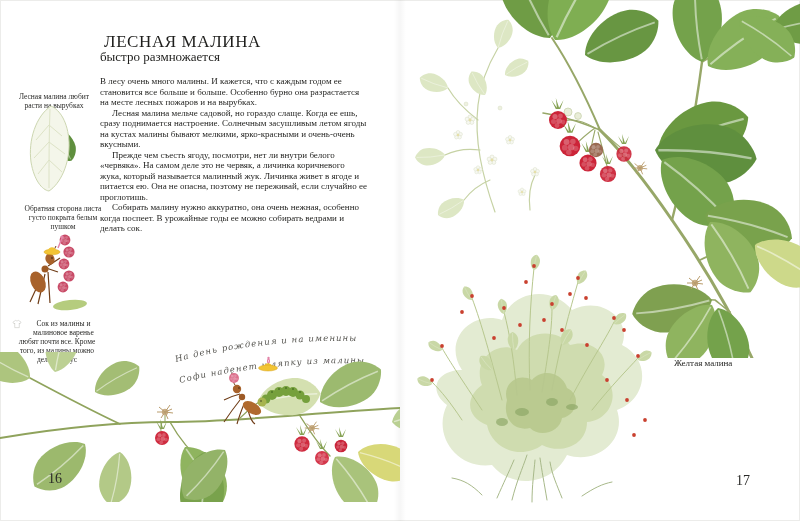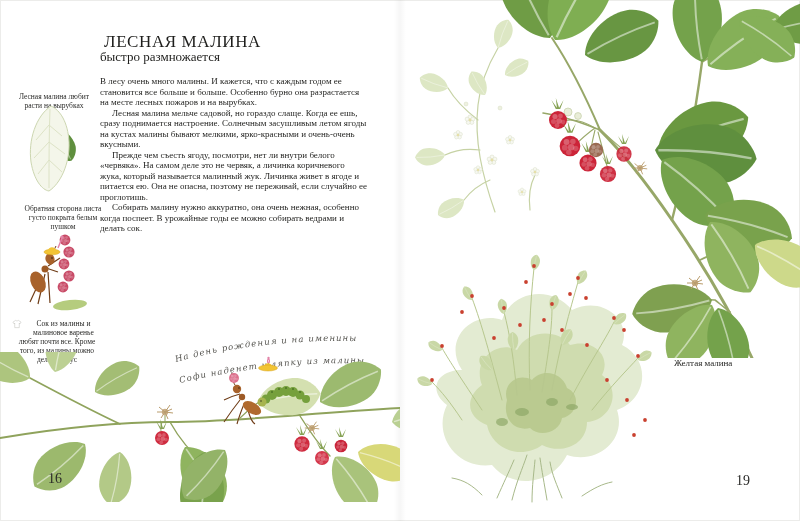--- a/index.html
+++ b/index.html
@@ -342,15 +342,15 @@
           <circle cx="243" cy="170" r="1.9"></circle>
         <circle cx="232" cy="185" r="1.9"></circle>
           <circle cx="160" cy="80" r="1.9"></circle>
       </g>
     </svg>
 
     <div class="abs caption">
       <p>Желтая малина</p>
     </div>
 
-    <div class="abs pagenum pn-right">19</div>
+    <div class="abs pagenum pn-right">17</div>
   </section>
 </div>
 
 </body></html>

